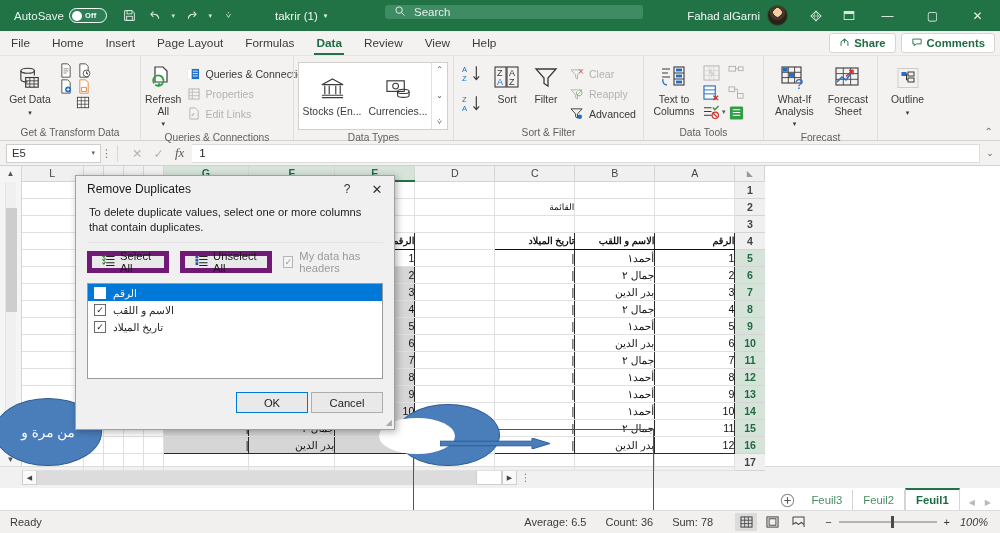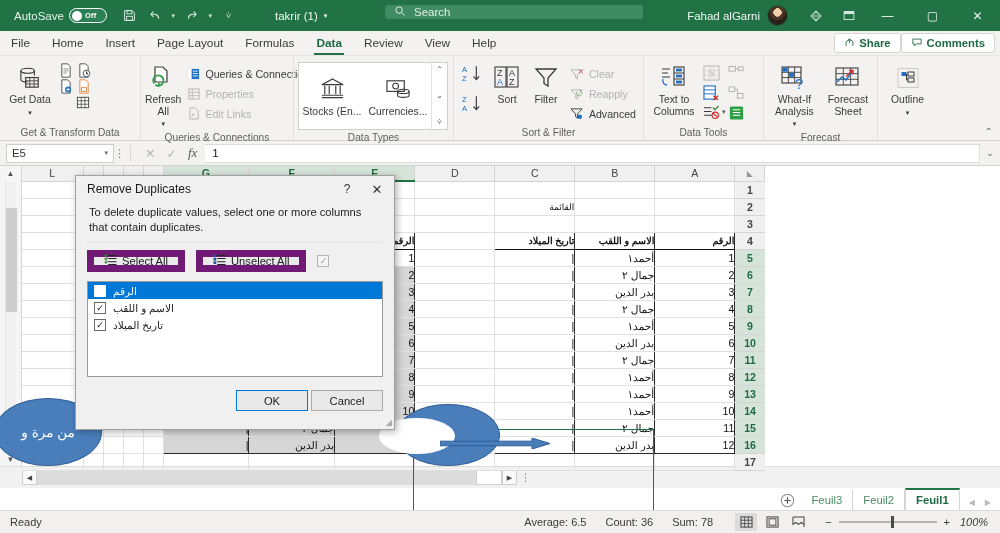--- a/index.html
+++ b/index.html
@@ -55,21 +55,21 @@
     position:relative; border-bottom:1px solid #e6e5e4;
   }
   .tab {
     padding:0 11px; display:flex;align-items:center;justify-content:flex-end;
     font-size:11.8px;color:#3b3a39; position:relative; white-space:nowrap;
   }
   .tab.active { color:#1c6b43; font-weight:bold; }
   .tab.active::after {
     content:""; position:absolute; left:9px; right:9px; bottom:0; height:2.5px; background:#217346;
   }
-  .tabstrip-right { position:absolute; right:5px; top:2px; display:flex; }
+  .tabstrip-right { position:absolute; right:5px; top:2px; display:flex; gap:5px; }
   .pillbtn {
     height:20px; padding:0 9px; border:1px solid #d6d5d4; border-radius:3px; background:#fff;
     display:flex;align-items:center;gap:4px; font-size:11.3px; color:#1f6b43; font-weight:bold;
   }
 
   
   .ribbon {
     height:85px; background:#f3f2f1; display:flex; align-items:stretch;
     position:relative; border-bottom:1px solid #d4d2d0;
   }
@@ -101,21 +101,21 @@
   .ribbon-collapse { position:absolute; right:7px; bottom:3px; font-size:10px; color:#666; }
   .grid3 { display:flex; flex-direction:column; gap:1px; padding-top:2px;}
   .grid3row { display:flex; gap:3px; }
 
   
   .fbar {
     height:25px; background:#f3f2f1; display:flex; align-items:center;
     border-bottom:1px solid #d4d2d0;
   }
   .namebox {
-    width:108px; height:19px; margin-left:6px; background:#fff; border:1px solid #d0cecd;
+    width:95px; height:19px; margin-left:6px; background:#fff; border:1px solid #d0cecd;
     display:flex;align-items:center;justify-content:space-between; padding:0 5px; font-size:11.3px; color:#333;
   }
   .fb-sep { width:1px;height:17px;background:#d9d7d5; margin:0 6px; }
   .fb-dots { color:#767575; font-size:11px; letter-spacing:1px; width:10px; text-align:center;}
   .fb-icons { display:flex; align-items:center; gap:11px; padding:0 8px; color:#b6b4b2; font-size:12.5px; }
   .fb-fx { font-style:italic; font-family:"Liberation Serif", serif; color:#5b5a59; font-size:13px;}
   .fb-input {
     flex:1; height:19px; background:#fff; border:1px solid #ddd; border-left:0;
     display:flex;align-items:center; padding-left:7px; font-size:11.5px; color:#222;
   }
@@ -234,21 +234,21 @@
   .dlg-tools { margin-left:auto; display:flex; }
   .dlg-tool { width:26px;height:26px;display:flex;align-items:center;justify-content:center;
               font-size:12px;color:#333; }
   .dlg-tool.close { width:34px; font-size:13px; }
   .dlg-desc { padding:3px 13px 6px 13px; line-height:14.5px; font-size:11.2px; }
   .dlg-btnrow {
     margin:2px 11px 0 11px; padding:7px 0 9px 0; display:flex; align-items:center; gap:11px;
     border-top:1px solid #e4e4e4;
   }
   .dlg-btn {
-    height:22px; padding:0 10px; background:#e9e9e9; border:7px solid #701a75;
+    height:22px; padding:0 10px; background:#e9e9e9; border:5px solid #701a75;
     display:flex; align-items:center; gap:5px; font-size:11.2px; color:#1a1a1a;
   }
   .chk-lbl { display:flex; align-items:center; gap:6px; color:#9a9a9a; font-size:11.2px; }
   .chkbox {
     width:12px;height:12px;border:1px solid #b6b6b6;background:#f4f4f4;
     display:flex;align-items:center;justify-content:center;font-size:9px;color:#9a9a9a;
   }
   .chkbox.on { background:#fff; border-color:#6b6b6b; color:#1a1a1a;}
   .chkbox.sel-empty { background:#fff; border-color:#fff; }
   .listbox {
@@ -1157,20 +1157,21 @@
               <path d="M4.5 1.5h9M4.5 5h9M4.5 8.5h9M4.5 11.5h9" stroke="#222" stroke-width="1.1"></path>
               <rect x="0.5" y="0.5" width="3" height="3" fill="#2b579a"></rect>
               <rect x="0.5" y="4.2" width="3" height="3" fill="#2b579a"></rect>
               <rect x="0.5" y="7.9" width="3" height="3" fill="#2b579a"></rect>
             </svg>
         </span>
         <span>Unselect All</span>
       </span>
       <span class="chk-lbl">
         <span class="chkbox">✓</span>
+        <span>My data has headers</span>
       </span>
     </div>
 
     <div class="listbox">
       <div class="lb-item active">
         <span class="chkbox sel-empty"></span>
         <span class="lb-txt">الرقم</span>
       </div>
       <div class="lb-item">
         <span class="chkbox on">✓</span>

